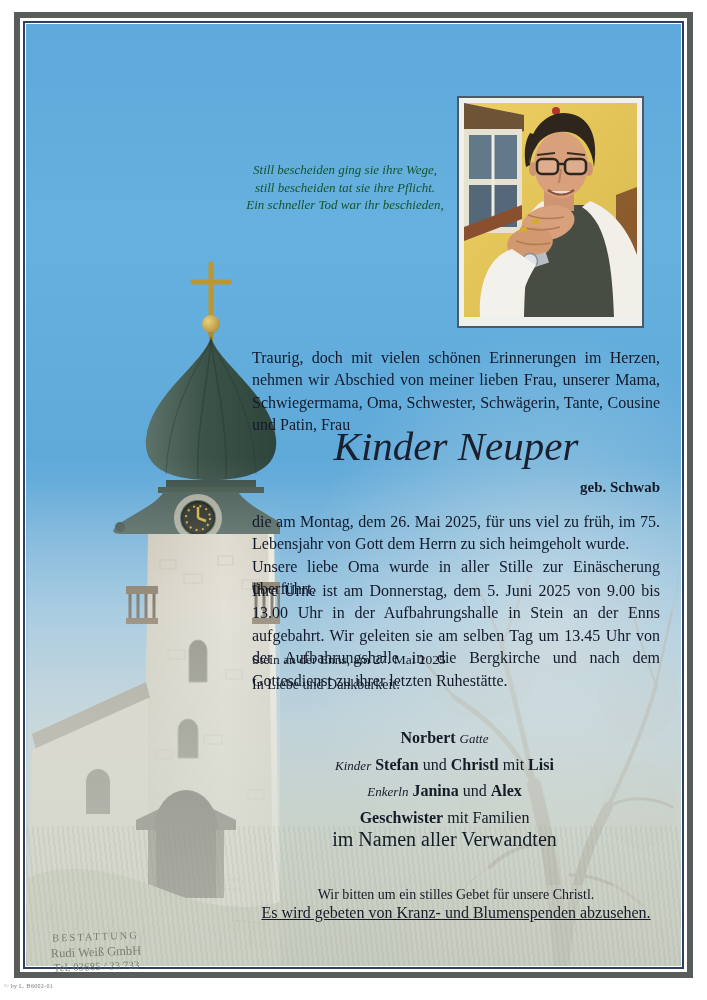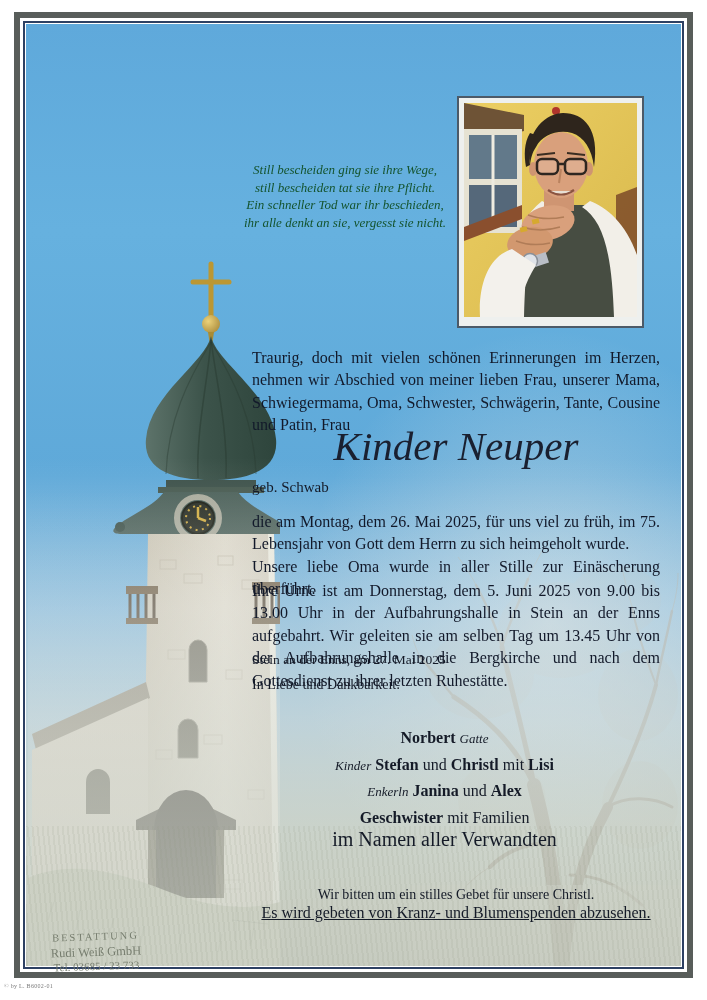--- a/index.html
+++ b/index.html
@@ -28,21 +28,21 @@
          background:#eef0ee;padding:5px;}
   
   .txt{position:absolute;z-index:5;text-align:right;}
   .poem{left:205px;top:161px;width:280px;text-align:center;font-style:italic;
         font-size:13px;line-height:17.5px;color:#14532d;}
   .poem span{display:block;}
   .para{left:252px;width:408px;font-size:16px;line-height:22.4px;text-align:justify;color:#12192a;}
   .p-intro{top:347px;}
   .name{left:232px;top:422px;width:448px;text-align:center;font-style:italic;
         font-size:41px;color:#1a2030;}
-  .maiden{left:252px;top:479px;width:408px;text-align:left;font-weight:normal;font-size:15px;}
+  .maiden{left:252px;top:479px;width:408px;text-align:right;font-weight:bold;font-size:15px;}
   .p-death{top:511px;}
   .p-crem{top:556px;}
   .p-funeral{top:580px;}
   .place-date{left:252px;top:652px;font-size:13.5px;font-weight:500;}
   .closing{left:252px;top:677px;width:385px;text-align:left;font-size:14px;}
   .family{left:252px;top:725px;width:385px;text-align:center;line-height:25.5px;font-size:16px;}
   .fam-line{display:block;}
   .seg-bold{font-weight:bold;}
   .seg-relation{font-style:italic;font-size:13px;}
   .final-line{left:252px;top:828px;width:385px;text-align:center;font-size:20px;}
@@ -285,21 +285,20 @@
       <circle cx="66" cy="158" r="7.5" fill="#dfe3e8" stroke="#8a9098" stroke-width="1.5"></circle>
 
       <path d="M16,214 C14,176 28,152 48,146 L72,162 C60,182 56,196 56,214 Z" fill="#f3f1ec"></path>
     </svg>
   </div>
 
   <div class="txt poem">
     <span>Still bescheiden ging sie ihre Wege,</span>
     <span>still bescheiden tat sie ihre Pflicht.</span>
     <span>Ein schneller Tod war ihr beschieden,</span>
-    <span>ihr alle denkt an sie, vergesst sie nicht.</span>
   </div>
 
   <div class="txt para p-intro">Traurig, doch mit vielen schönen Erinnerungen im Herzen, nehmen wir Abschied von meiner lieben Frau, unserer Mama, Schwiegermama, Oma, Schwester, Schwägerin, Tante, Cousine und Patin, Frau</div>
 
   <div class="txt name">Kinder Neuper</div>
   <div class="txt maiden">geb. Schwab</div>
 
   <div class="txt para p-death">die am Montag, dem 26. Mai 2025, für uns viel zu früh, im 75. Lebensjahr von Gott dem Herrn zu sich heimgeholt wurde.</div>
   <div class="txt para p-crem">Unsere liebe Oma wurde in aller Stille zur Einäscherung überführt.</div>
   <div class="txt para p-funeral">Ihre Urne ist am Donnerstag, dem 5. Juni 2025 von 9.00 bis 13.00 Uhr in der Aufbahrungshalle in Stein an der Enns aufgebahrt. Wir geleiten sie am selben Tag um 13.45 Uhr von der Aufbahrungshalle in die Bergkirche und nach dem Gottesdienst zu ihrer letzten Ruhestätte.</div>

